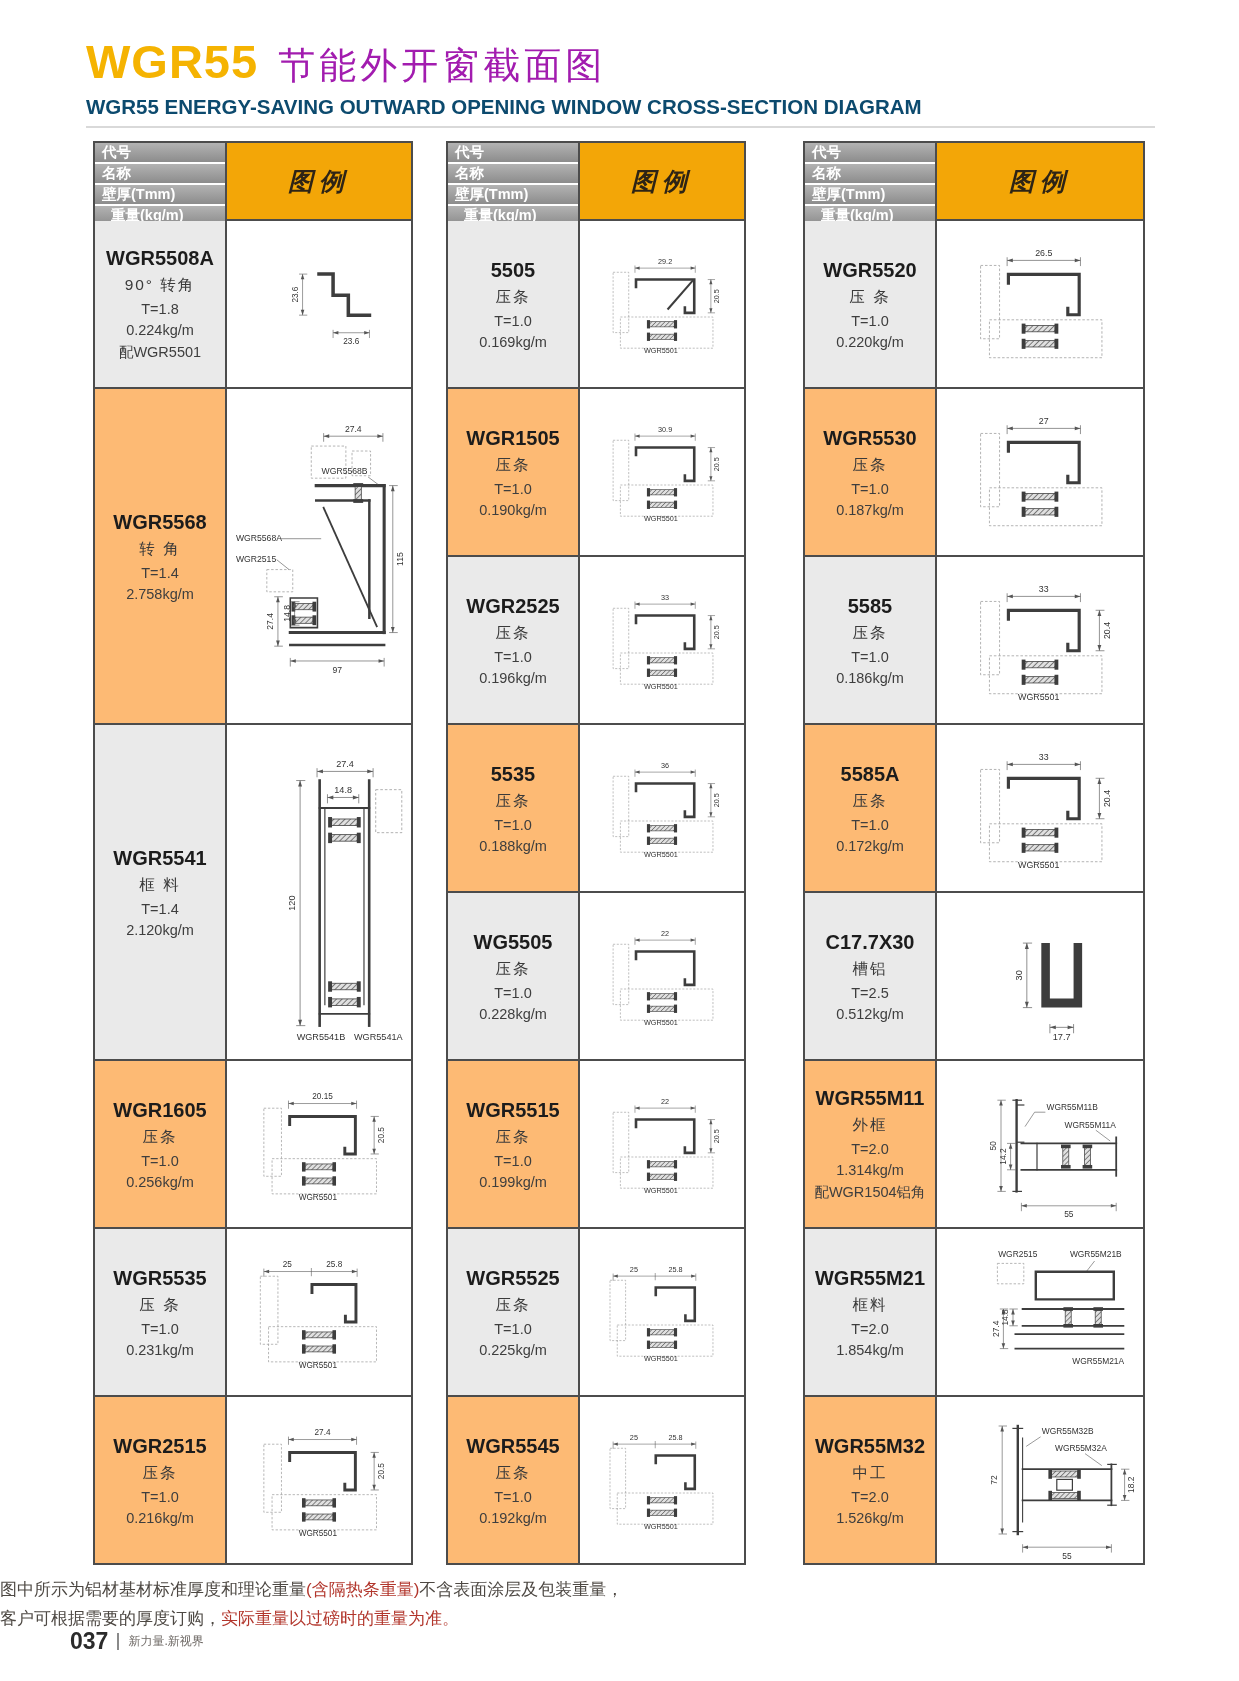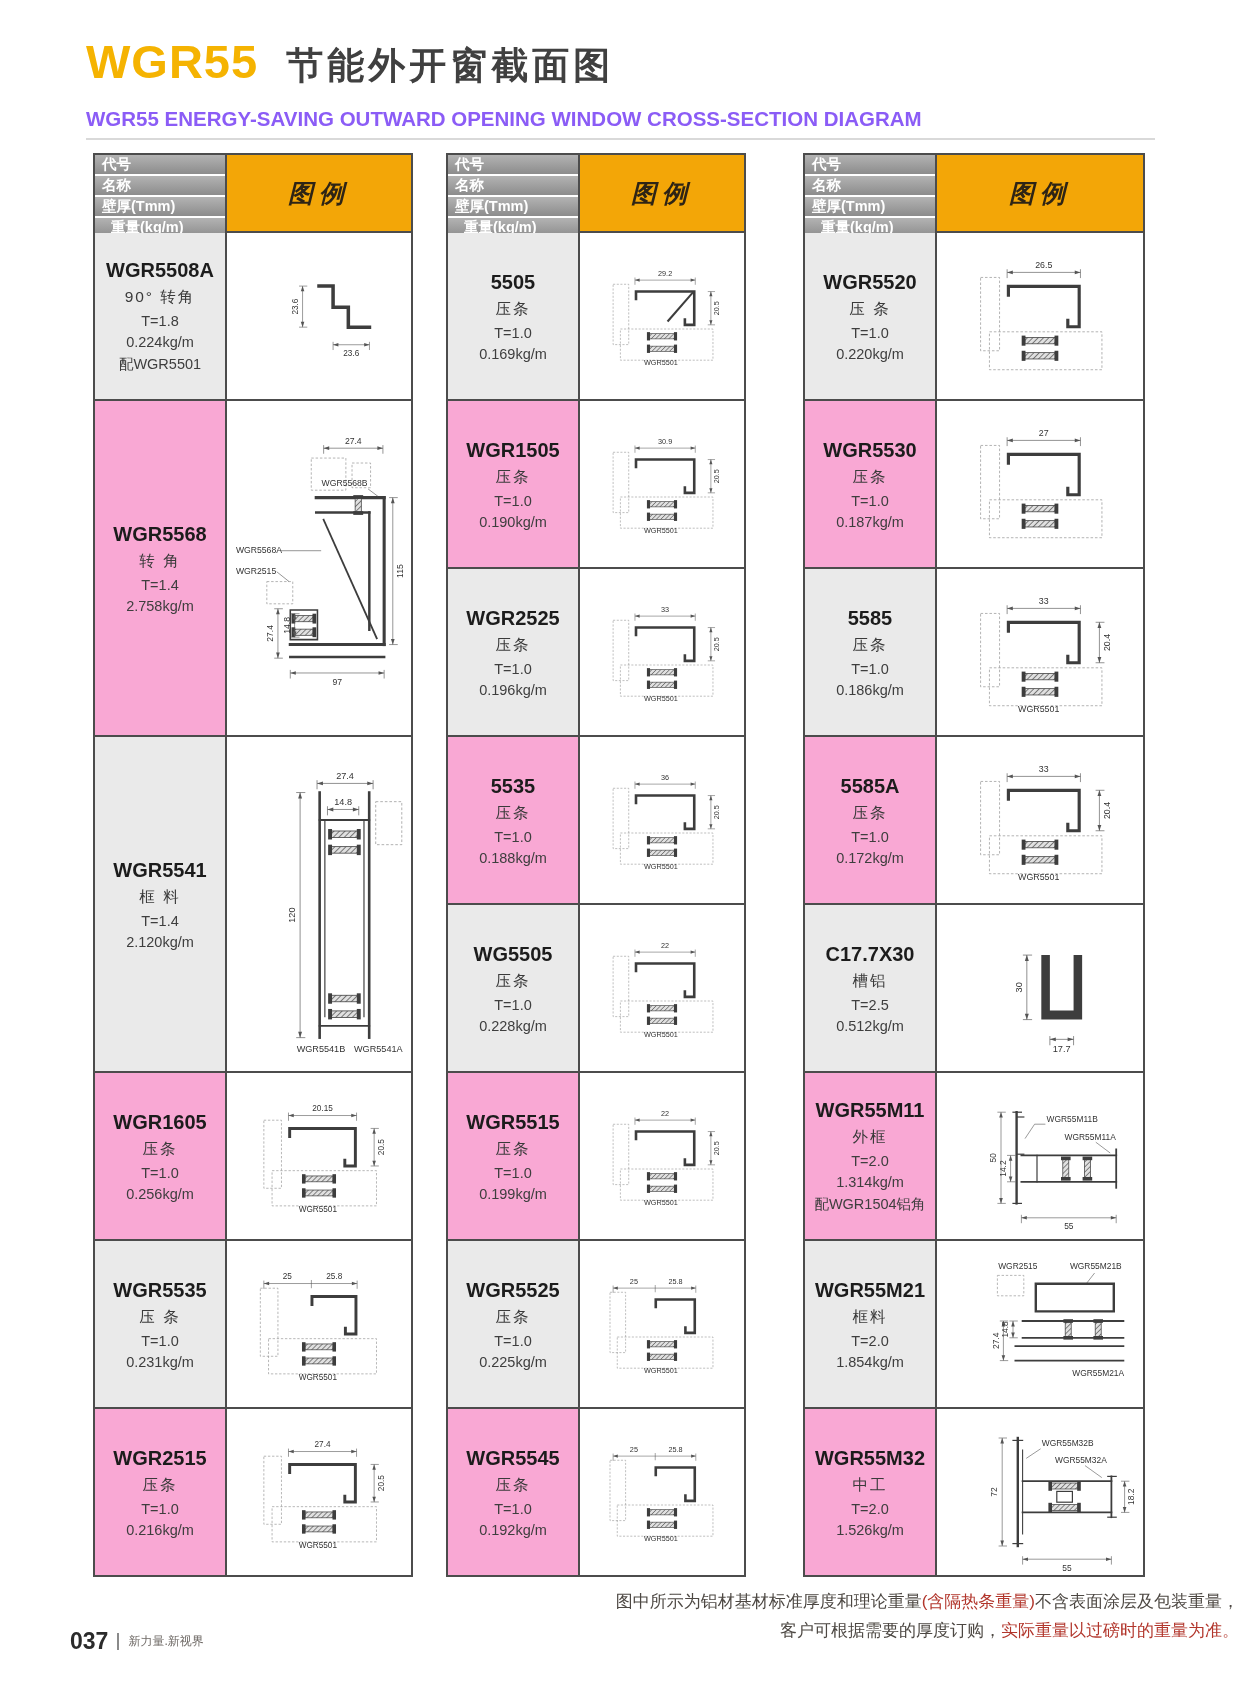--- a/index.html
+++ b/index.html
@@ -4,47 +4,47 @@
 <style>
   * { box-sizing: border-box; margin: 0; padding: 0; }
   html,body { background:#fff; }
   .page {
     width: 1239px; height: 1681px; position: relative; background: #fff;
     font-family: "Liberation Sans", "DejaVu Sans", sans-serif; overflow: hidden;
   }
   header { padding: 34px 0 0 86px; }
   .title-row { display:flex; align-items:baseline; }
   .title-code { font-size: 47px; font-weight: bold; color:#F5B301; letter-spacing:1px; }
-  .title-cn { font-size: 37px; font-weight: bold; color:#404040; letter-spacing:4px; margin-left:28px; }
-  .subtitle { font-size: 20.5px; font-weight: bold; color:#8b5cf6; margin-top: 16px; }
+  .title-cn { font-size: 37px; font-weight: normal; color:#a21caf; letter-spacing:4px; margin-left:20px; }
+  .subtitle { font-size: 20.5px; font-weight: bold; color:#0c4a6e; margin-top: 4px; }
   .header-rule { width: 1069px; height: 2px; background:#D9D9D9; margin-top: 7px; }
 
   .tables { display:flex; align-items:flex-start; padding-left: 93px; margin-top: 13px; }
   .ptable { border: 2px solid #4C4C4C; flex: none; }
   .thead { display:flex; height: 76px; background:#F3A607; }
   .thead-labels { width:132px; display:flex; flex-direction:column; border-right:2px solid #4C4C4C; background:#5eead4; }
   .thead-label { flex:1; background:linear-gradient(#B3B3B3,#8C8C8C); color:#fff; font-weight:bold;
     font-size:14.5px; padding-left:7px; display:flex; align-items:center; border-bottom:2px solid #fff; }
   .thead-label:last-child { border-bottom:none;padding-left:16px; }
   .thead-legend { flex:1; display:flex; align-items:center; justify-content:center;
     font-size:25px; font-weight:bold; color:#2E2415; letter-spacing:6px;font-style:italic; }
 
   .trow { display:flex; height:168px; border-top:2px solid #4C4C4C; }
   .trow.tall { height:336px; }
   .cell-label { width:132px; border-right:2px solid #4C4C4C; display:flex; flex-direction:column;
     justify-content:center; align-items:center; text-align:center; gap:5px; padding:4px 3px; }
   .cell-label.gray { background:#EAEAEA; }
-  .cell-label.cream { background:#f9a8d4; }
+  .cell-label.cream { background:#fdba74; }
   .row-code { font-size:20px; font-weight:bold; color:#1C1C1C; }
   .row-name { font-size:15.5px; color:#3A3A3A; letter-spacing:2px; }
   .row-thick, .row-weight, .row-extra { font-size:14.5px; color:#3E3E3E; }
   .cell-diagram { flex:1; background:#fff; display:flex; align-items:center; justify-content:center; padding:4px; }
   .cell-diagram svg { display:block; width:100%; height:100%; }
 
-  .note { text-align:right; margin-top:10px; font-size:17px; color:#4D4843; line-height:1.72; }
+  .note { text-align:left; margin-top:10px; font-size:17px; color:#4D4843; line-height:1.72; }
   .note .red { color:#B2362C; }
   .page-foot { position:absolute; left:70px; bottom:26px; display:flex; align-items:center; gap:9px; }
   .pnum { font-size:23px; font-weight:bold; color:#2B2B2B; }
   .pdiv { width:2px; height:17px; background:#8A8A8A; }
   .pbrand { font-size:12px; color:#6F6A66; }
 </style>
 </head>
 <body>
 
 <div class="page">

